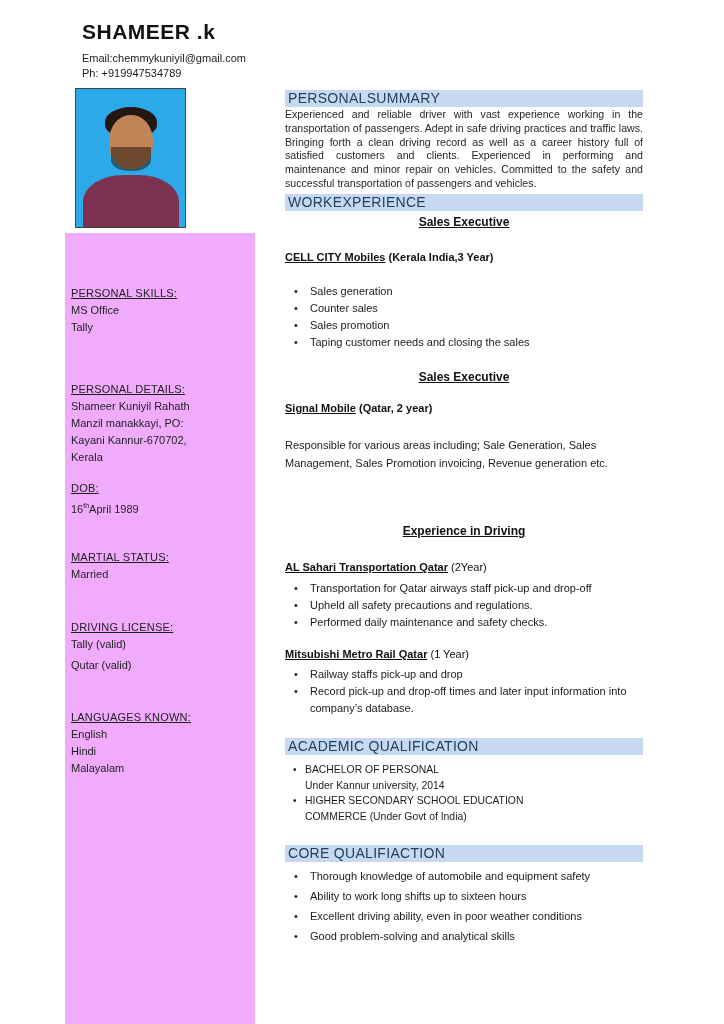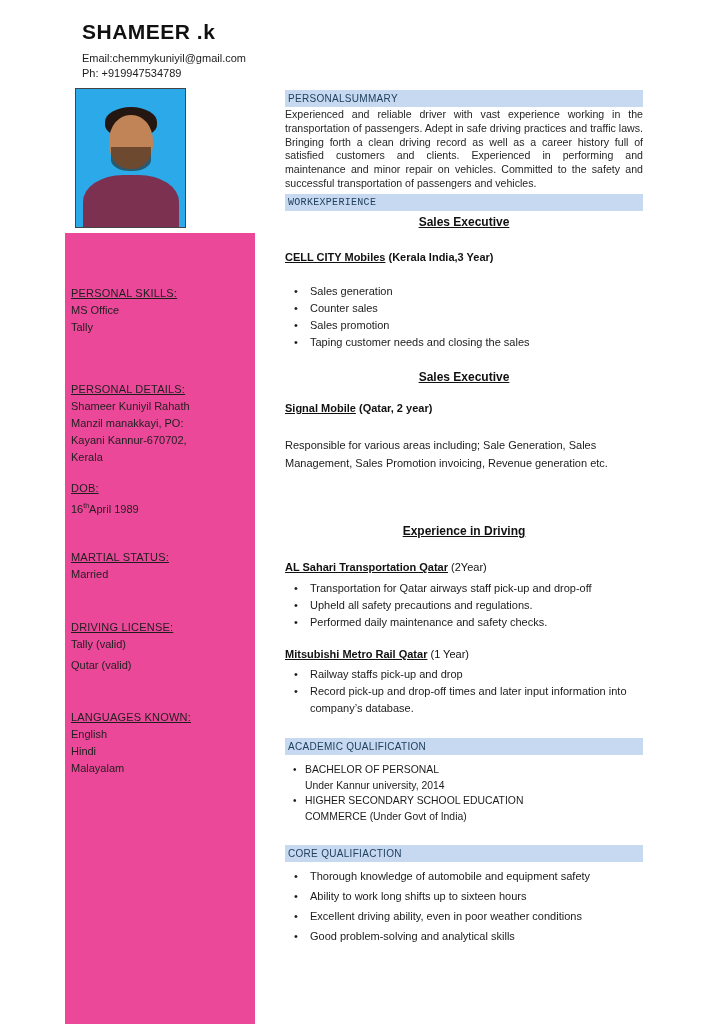--- a/index.html
+++ b/index.html
@@ -14,38 +14,38 @@
   .phone { top:67px; }
 
   
   .photo { position:absolute; left:75px; top:88px; width:111px; height:140px; background:#2ba9e8; border:1px solid #444; overflow:hidden; }
   .photo .hair { position:absolute; left:50%; top:18px; transform:translateX(-50%); width:52px; height:30px; background:#241610; border-radius:50% 50% 40% 40%; }
   .photo .head { position:absolute; left:50%; top:26px; transform:translateX(-50%); width:44px; height:54px; background:#c08457; border-radius:48% 48% 46% 46%; }
   .photo .beard { position:absolute; left:50%; top:58px; transform:translateX(-50%); width:40px; height:24px; background:rgba(40,25,15,.55); border-radius:0 0 46% 46%; }
   .photo .torso { position:absolute; left:50%; bottom:-12px; transform:translateX(-50%); width:96px; height:64px; background:#7c3150; border-radius:42% 42% 0 0; }
 
   
-  .sidebar { position:absolute; left:65px; top:233px; width:190px; height:791px; background:#ec4899; }
+  .sidebar { position:absolute; left:65px; top:233px; width:190px; height:791px; background:#f0abfc; }
   .side-group { position:absolute; left:6px; right:4px; font-size:11px; line-height:17px; color:#1e1e1e; }
   .side-title { text-decoration:underline; letter-spacing:0.2px; }
   .g-skills { top:52px; }
   .g-details { top:148px; }
   .g-dob { top:247px; }
   .g-marital { top:316px; }
   .g-license { top:386px; }
   .g-license .side-line { margin-bottom:4px; }
   .g-languages { top:476px; }
   sup { font-size:7px; }
 
   
   .rsec { position:absolute; left:285px; width:358px; }
-  .bar { height:17px; background:#c6d9f1; font-size:10px; color:#22405e; line-height:17px; padding-left:3px; letter-spacing:0.3px; }
+  .bar { height:17px; background:#c6d9f1; font-size:14px; color:#22405e; line-height:17px; padding-left:3px; letter-spacing:0.3px; }
   .bar-summary { top:90px; }
   .summary-text { top:108px; font-size:10.6px; line-height:13.8px; text-align:justify; color:#262626; }
-  .bar-work { top:194px;font-family:Liberation Mono, monospace; }
+  .bar-work { top:194px; }
 
   .role { font-size:12px; font-weight:bold; text-decoration:underline; color:#111;text-align:center; }
   .role1 { top:215px; }
   .companyline { font-size:11px; color:#111; }
   .companyline .co { font-weight:bold; text-decoration:underline; }
   .companyline .meta-b { font-weight:bold;margin-top:8px; }
   .co1 { top:251px; }
   ul.blist { list-style:none; }
   ul.blist li { position:relative; padding-left:25px; font-size:11px; line-height:17px; color:#1b1b1b; }
   ul.blist li::before { content:"•"; position:absolute; left:9px; top:0; font-size:11px; }

